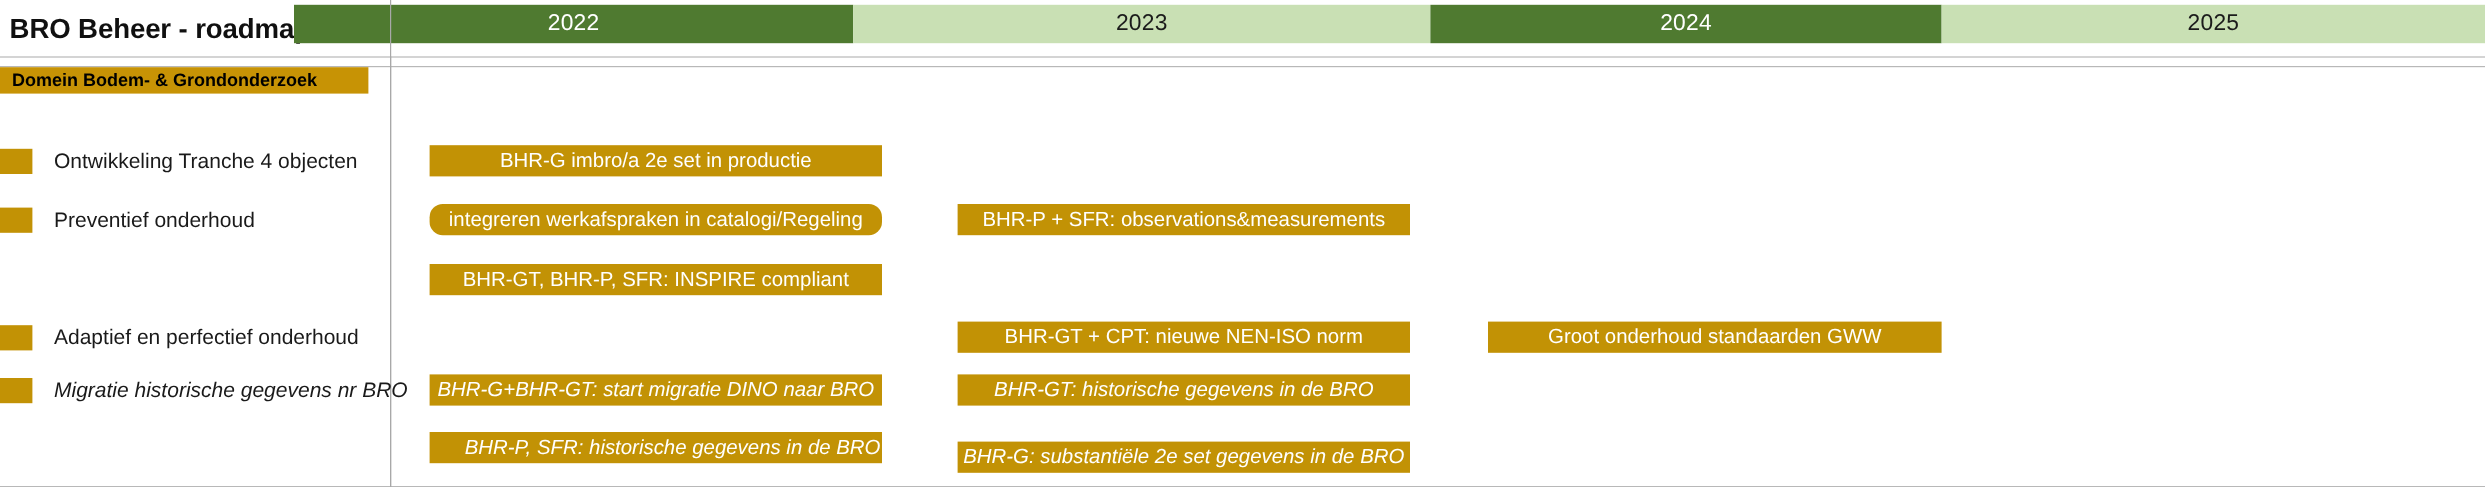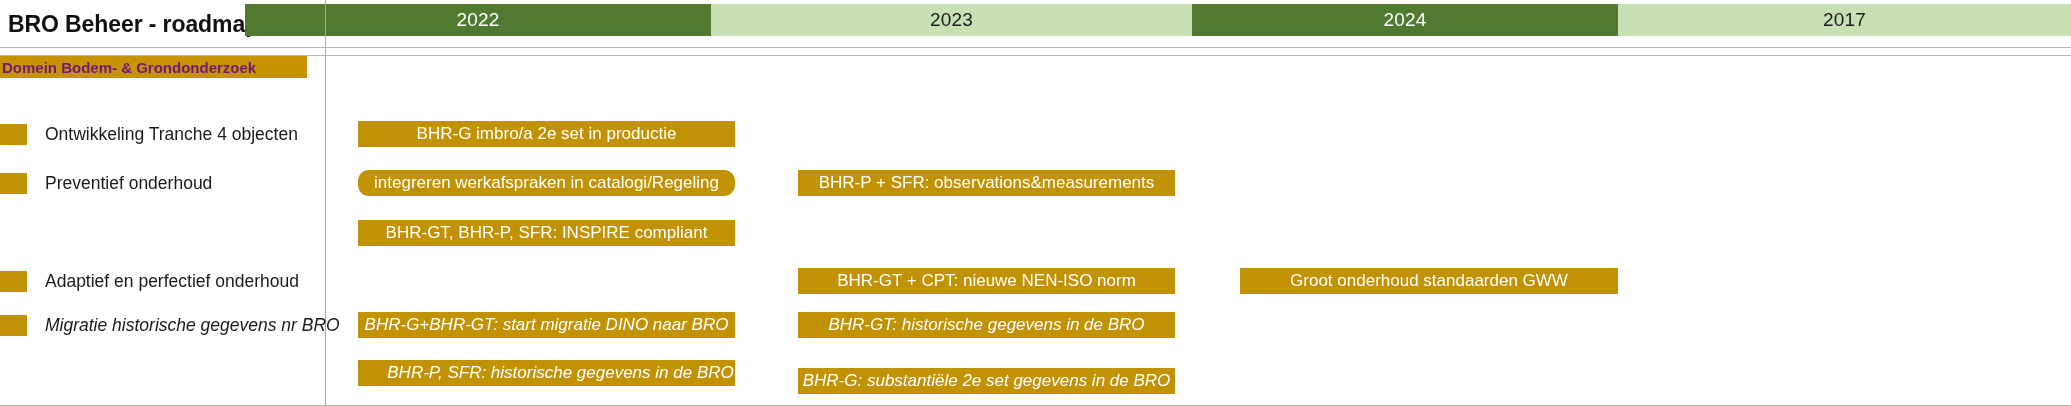--- a/index.html
+++ b/index.html
@@ -62,24 +62,24 @@
     background: #a8a8a8;
   }
 
   
   .section-header {
     position: absolute;
     left: 0;
     height: 22px;
     display: flex;
     align-items: center;
-    padding-left: 2px;
+    padding-left: 10px;
     font-size: 15px;
     font-weight: bold;
-    color: #701a75;
+    color: #000000;
     white-space: nowrap;
   }
 
   
   .legend-row {
     position: absolute;
     left: 0;
     height: 26px;
     display: flex;
     align-items: center;
@@ -115,21 +115,21 @@
 <body>
 
 <div id="roadmap">
 
   <div class="title">BRO Beheer - roadmap</div>
 
   <div id="year-bars">
       <div class="year-bar" style="left: 245px; width: 466px; background: rgb(79, 122, 48);">2022</div>
       <div class="year-bar light" style="left: 711px; width: 481px; background: rgb(201, 224, 180);">2023</div>
       <div class="year-bar" style="left: 1192px; width: 426px; background: rgb(79, 122, 48);">2024</div>
-      <div class="year-bar light" style="left: 1618px; width: 453px; background: rgb(201, 224, 180);">2017</div>
+      <div class="year-bar light" style="left: 1618px; width: 453px; background: rgb(201, 224, 180);">2025</div>
     </div>
 
   <div id="grid-lines">
       <div class="hline" style="top: 47px; width: 2071px; background: rgb(184, 184, 184);"></div>
       <div class="hline" style="top: 55px; width: 2071px; background: rgb(184, 184, 184);"></div>
       <div class="hline" style="top: 405px; width: 2071px; background: rgb(184, 184, 184);"></div>
       <div class="vline" style="left: 325px; top: 0px; height: 406px; background: rgb(168, 168, 168);"></div>
       <div class="vline" style="left: 325px; top: 47px; height: 359px; background: rgb(168, 168, 168);"></div>
     </div>
 

